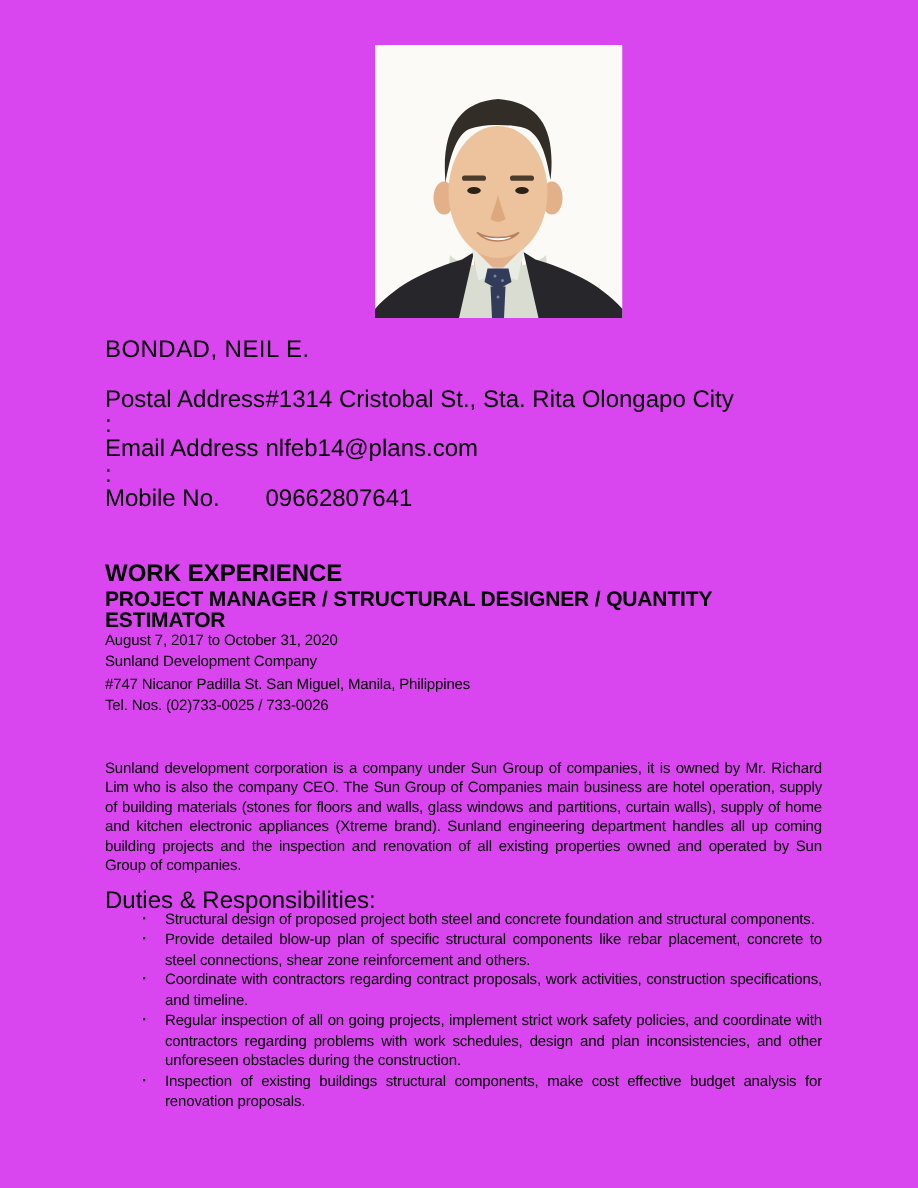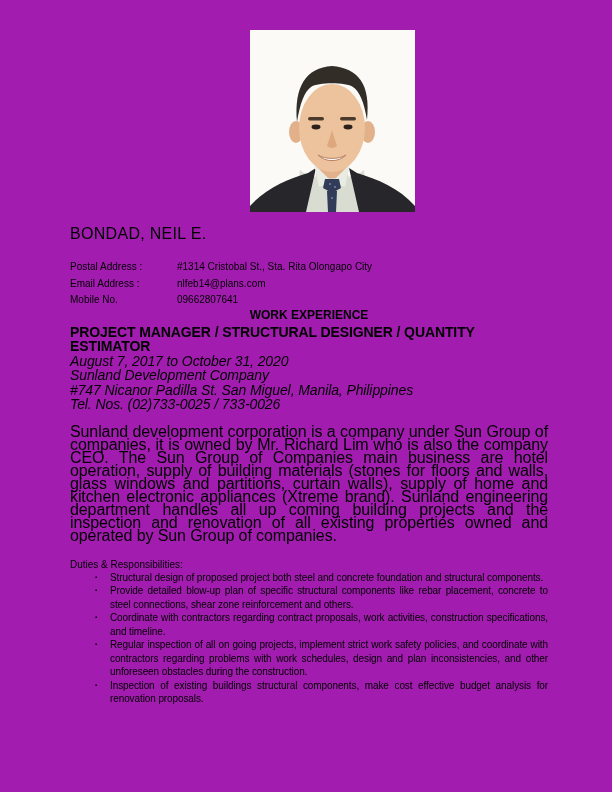--- a/index.html
+++ b/index.html
@@ -1,54 +1,54 @@
 <!DOCTYPE html>
 <html><head>
 <meta charset="utf-8">
 <style>
   html, body { margin:0; padding:0; background:#fff; }
   .page {
     position:relative;
     width:612px; height:792px;
-    background:#a21caf;
+    background:#d946ef;
     color:#000000;
     font-family:"Liberation Sans", sans-serif;
     overflow:hidden;
   }
   .photo-frame {
     position:absolute; left:250px; top:30px;
     width:165px; height:182px;
   }
   .photo-frame svg { display:block; width:165px; height:182px; }
   .content {
     position:absolute; left:70px; top:0;
     width:478px;
   }
   .name {
     margin:224px 0 0 0;
     font-size:16px; font-weight:400;
     line-height:20px; letter-spacing:0.3px;
   }
-  .contact { margin-top:15px; font-size:10px; line-height:16.5px; }
+  .contact { margin-top:15px; font-size:16px; line-height:16.5px; }
   .contact-row { display:flex; }
   .contact-label { width:107px; flex:none; }
   .contact-value { flex:1; }
   .we-heading {
-    font-size:12px; font-weight:700; line-height:13px;text-align:center;
+    margin-top:34px; font-size:16px; font-weight:700; line-height:13px;
   }
   .job-title {
     margin-top:3px; font-size:14px; font-weight:700; line-height:14.5px;
     letter-spacing:-0.1px;
   }
-  .job-line { font-size:14px; line-height:14.5px; letter-spacing:-0.1px;font-style:italic; }
+  .job-line { font-size:10px; line-height:14.5px; letter-spacing:-0.1px; }
   .desc {
-    margin-top:13px; font-size:16px; line-height:13px;
+    margin-top:27px; font-size:10px; line-height:13px;
     text-align:justify; letter-spacing:-0.1px;
   }
-  .duties-heading { margin-top:10px; font-size:10px; line-height:13px; }
+  .duties-heading { margin-top:10px; font-size:16px; line-height:13px; }
   .duties {
     margin:0; padding:0; list-style:none;
     font-size:10px; line-height:13.5px; letter-spacing:-0.1px;
   }
   .duty { display:flex;justify-content:space-between; }
   .bullet {
     flex:none; width:15px; margin-left:25px;
     font-size:6px; line-height:13.5px; letter-spacing:0;
   }
   .duty-text { flex:1; text-align:justify; }

